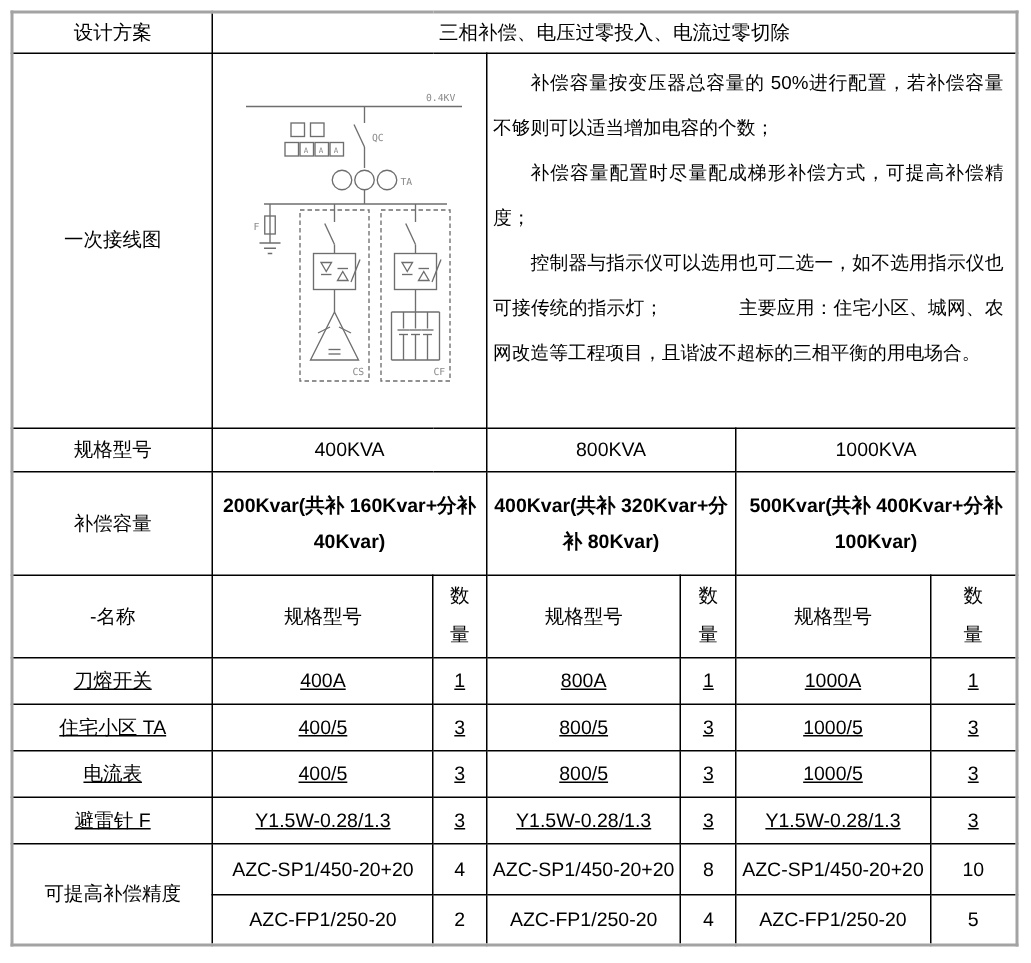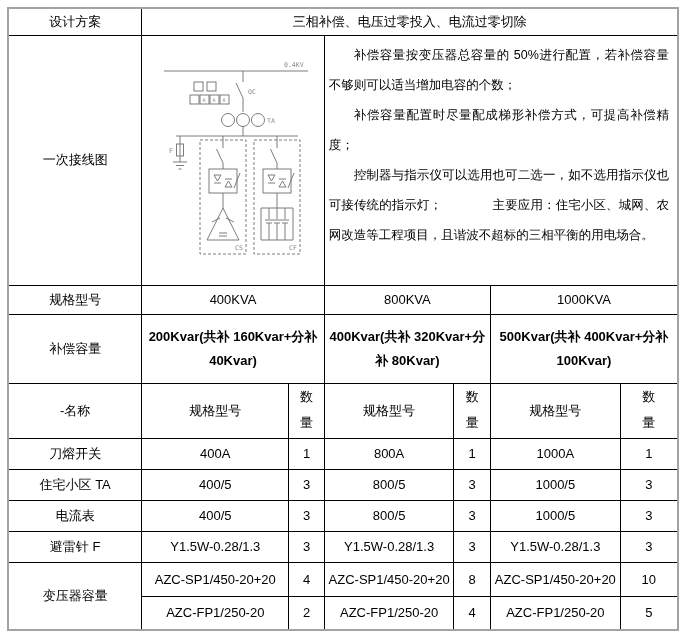--- a/index.html
+++ b/index.html
@@ -6,21 +6,21 @@
     font-family:"Liberation Sans","DejaVu Sans",sans-serif;color:#000;}
   table.spec{border-collapse:collapse;table-layout:fixed;width:672px;margin:7px 0 0 7px;
     border:2px solid #a3a3a3;}
   td{border:1px solid #000;text-align:center;vertical-align:middle;font-size:13px;
     padding:1px 3px;overflow:hidden;}
   tr.r1{height:27px;}
   tr.r2{height:248px;}
   tr.r3{height:29px;}
   tr.r4{height:69px;}
   tr.r5{height:54px;}
-  tr.r6,tr.r7,tr.r8,tr.r9{height:31px;}
+  tr.r6,tr.r7,tr.r8,tr.r9{height:31px;text-decoration:underline;}
   tr.r10,tr.r11{height:34px;}
   td.diagram-cell{padding:0;vertical-align:top;text-decoration:underline;}
   td.notes-cell{text-align:justify;vertical-align:top;padding:4px 8px 0 4px;}
   td.notes-cell p{margin:0;text-indent:2em;font-size:12.5px;line-height:30px;
     text-align:justify;}
   td.comp-row{line-height:24px;font-weight:bold;}
   .qty-head{display:inline-block;width:1.1em;word-break:break-all;line-height:26px;font-family:Liberation Mono, monospace;}
   svg text{font-family:"DejaVu Sans Mono",monospace;}
 </style>
 </head>
@@ -218,21 +218,21 @@
     <td>避雷针 F</td>
     <td>Y1.5W-0.28/1.3</td>
     <td>3</td>
     <td>Y1.5W-0.28/1.3</td>
     <td>3</td>
     <td>Y1.5W-0.28/1.3</td>
     <td>3</td>
   </tr>
 
   <tr class="r10">
-    <td rowspan="2">变压器容量</td>
+    <td rowspan="2">可提高补偿精度</td>
     <td>AZC-SP1/450-20+20</td>
     <td>4</td>
     <td>AZC-SP1/450-20+20</td>
     <td>8</td>
     <td>AZC-SP1/450-20+20</td>
     <td>10</td>
   </tr>
   <tr class="r11">
     <td>AZC-FP1/250-20</td>
     <td>2</td>

